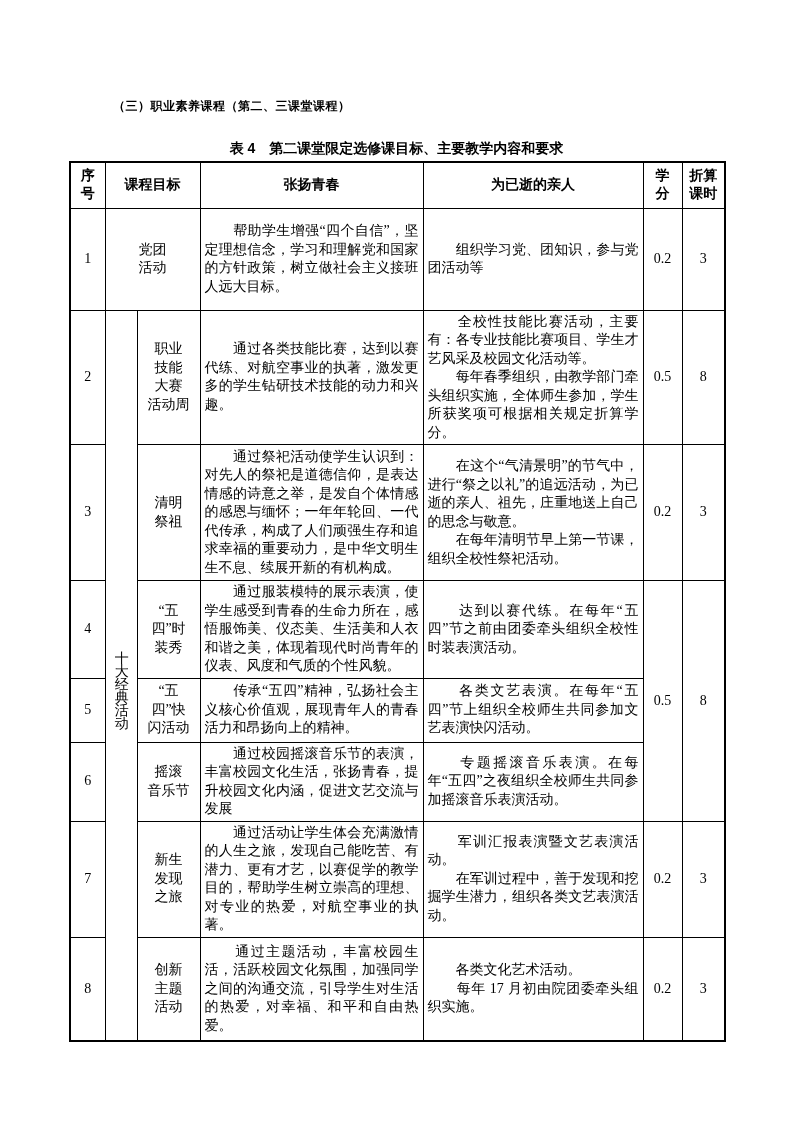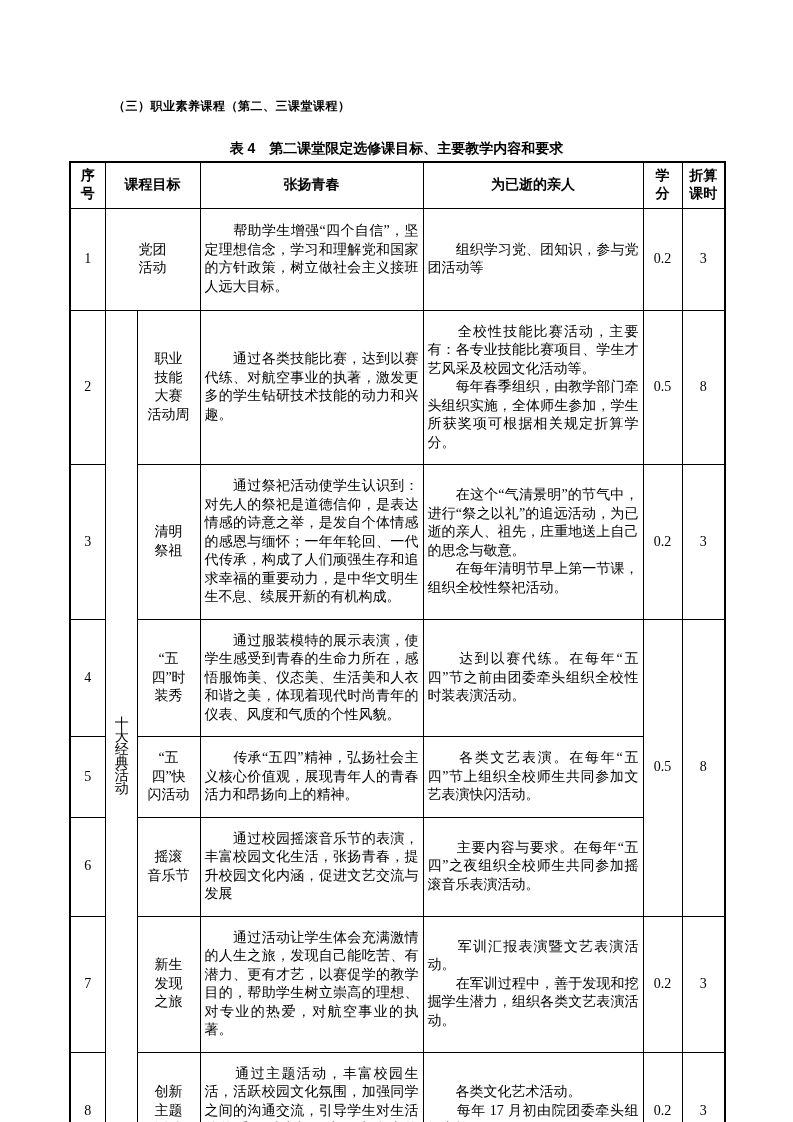--- a/index.html
+++ b/index.html
@@ -48,21 +48,21 @@
     border: 1px solid #000000;
     vertical-align: middle;
     text-align: center;
     white-space: pre-line;
     padding: 1px 2px;
     font-weight: normal;
   }
   .course-table th { font-weight: bold; }
   .course-table td.text-cell {
     text-align: justify;
-    padding: 12px 4px;
+    padding: 2px 4px;
   }
   .course-table td.group-cell { padding: 0; }
   .vtext {
     display: inline-block;
     writing-mode: vertical-rl;
     letter-spacing: 13px;
     margin-bottom: -13px;
     white-space: nowrap;
   }
 </style>
@@ -152,21 +152,21 @@
 闪活动</td>
       <td class="text-cell">　　传承“五四”精神，弘扬社会主义核心价值观，展现青年人的青春活力和昂扬向上的精神。</td>
       <td class="text-cell">　　各类文艺表演。在每年“五四”节上组织全校师生共同参加文艺表演快闪活动。</td>
     </tr>
 
     <tr style="height:71px">
       <td>6</td>
       <td>摇滚
 音乐节</td>
       <td class="text-cell">　　通过校园摇滚音乐节的表演，丰富校园文化生活，张扬青春，提升校园文化内涵，促进文艺交流与发展</td>
-      <td class="text-cell">　　主要内容与要求。在每年“五四”之夜组织全校师生共同参加摇滚音乐表演活动。</td>
+      <td class="text-cell">　　专题摇滚音乐表演。在每年“五四”之夜组织全校师生共同参加摇滚音乐表演活动。</td>
     </tr>
 
     <tr style="height:115px">
       <td>7</td>
       <td>新生
 发现
 之旅</td>
       <td class="text-cell">　　通过活动让学生体会充满激情的人生之旅，发现自己能吃苦、有潜力、更有才艺，以赛促学的教学目的，帮助学生树立崇高的理想、对专业的热爱，对航空事业的执著。</td>
       <td class="text-cell">　　军训汇报表演暨文艺表演活动。
 　　在军训过程中，善于发现和挖掘学生潜力，组织各类文艺表演活动。</td>

